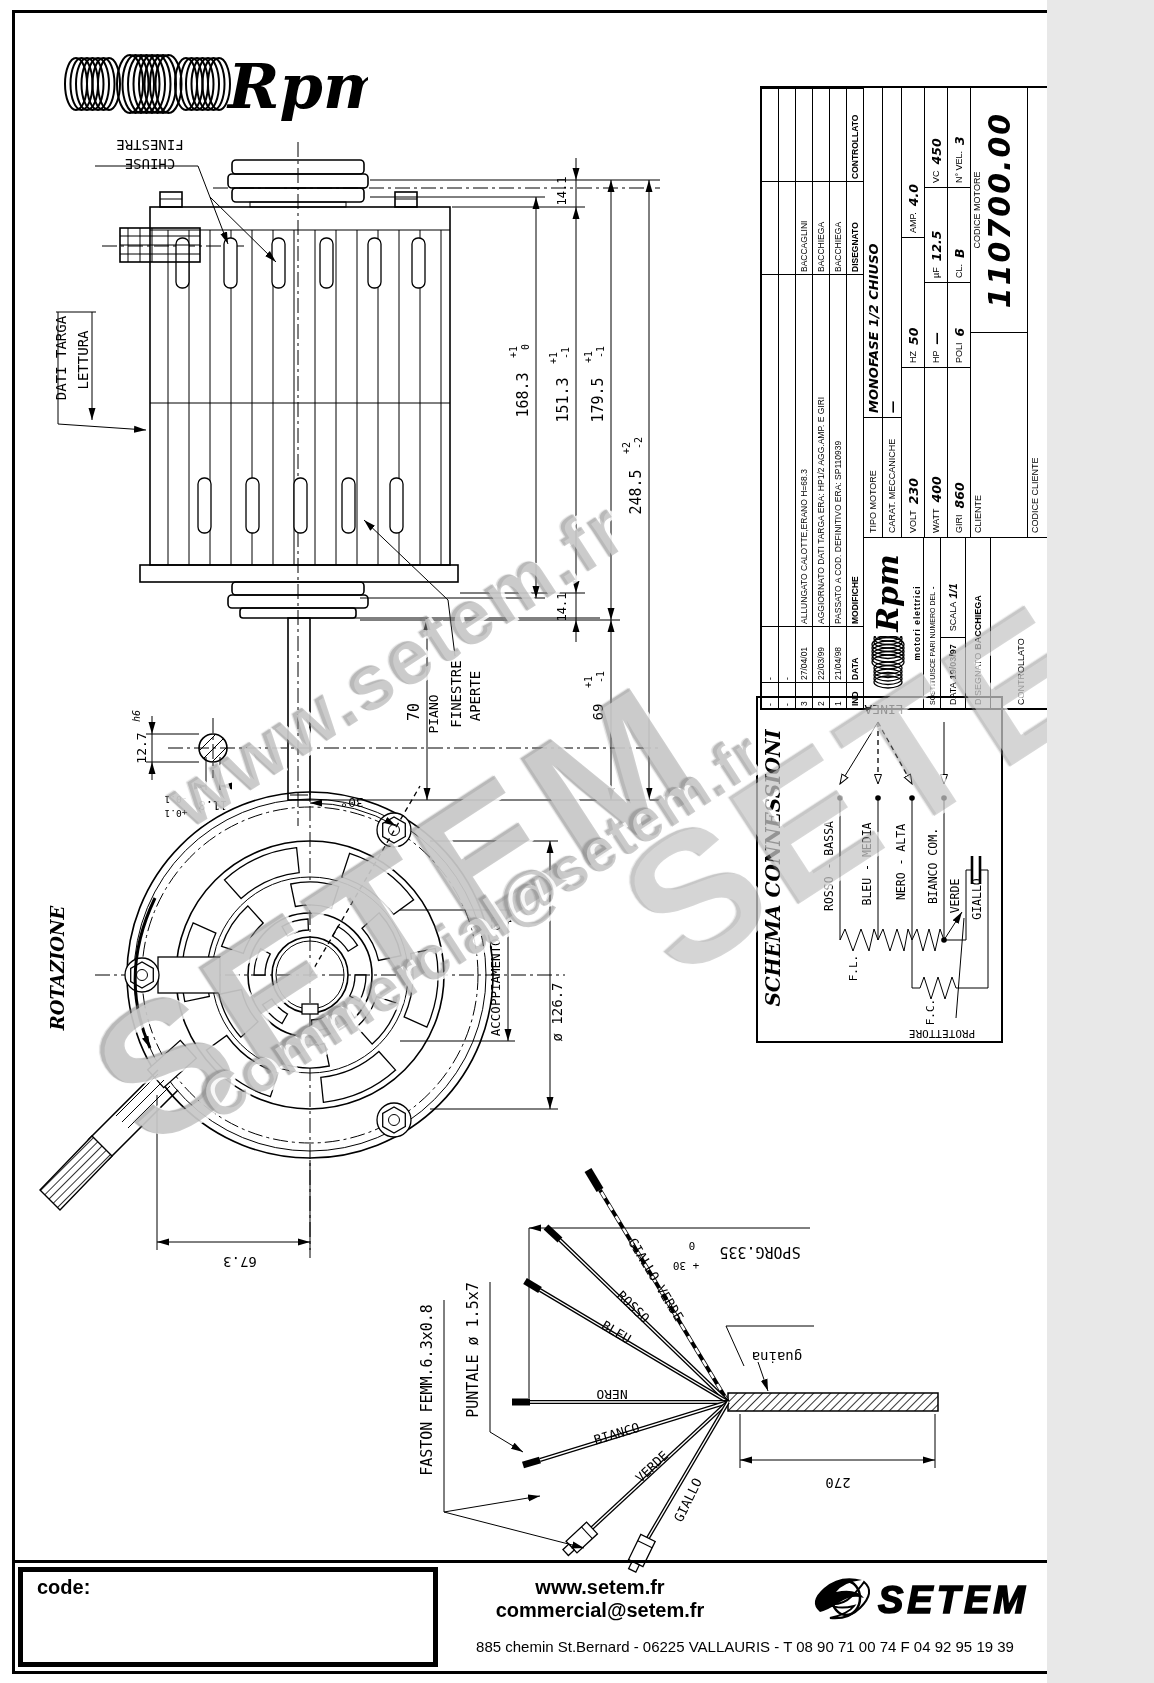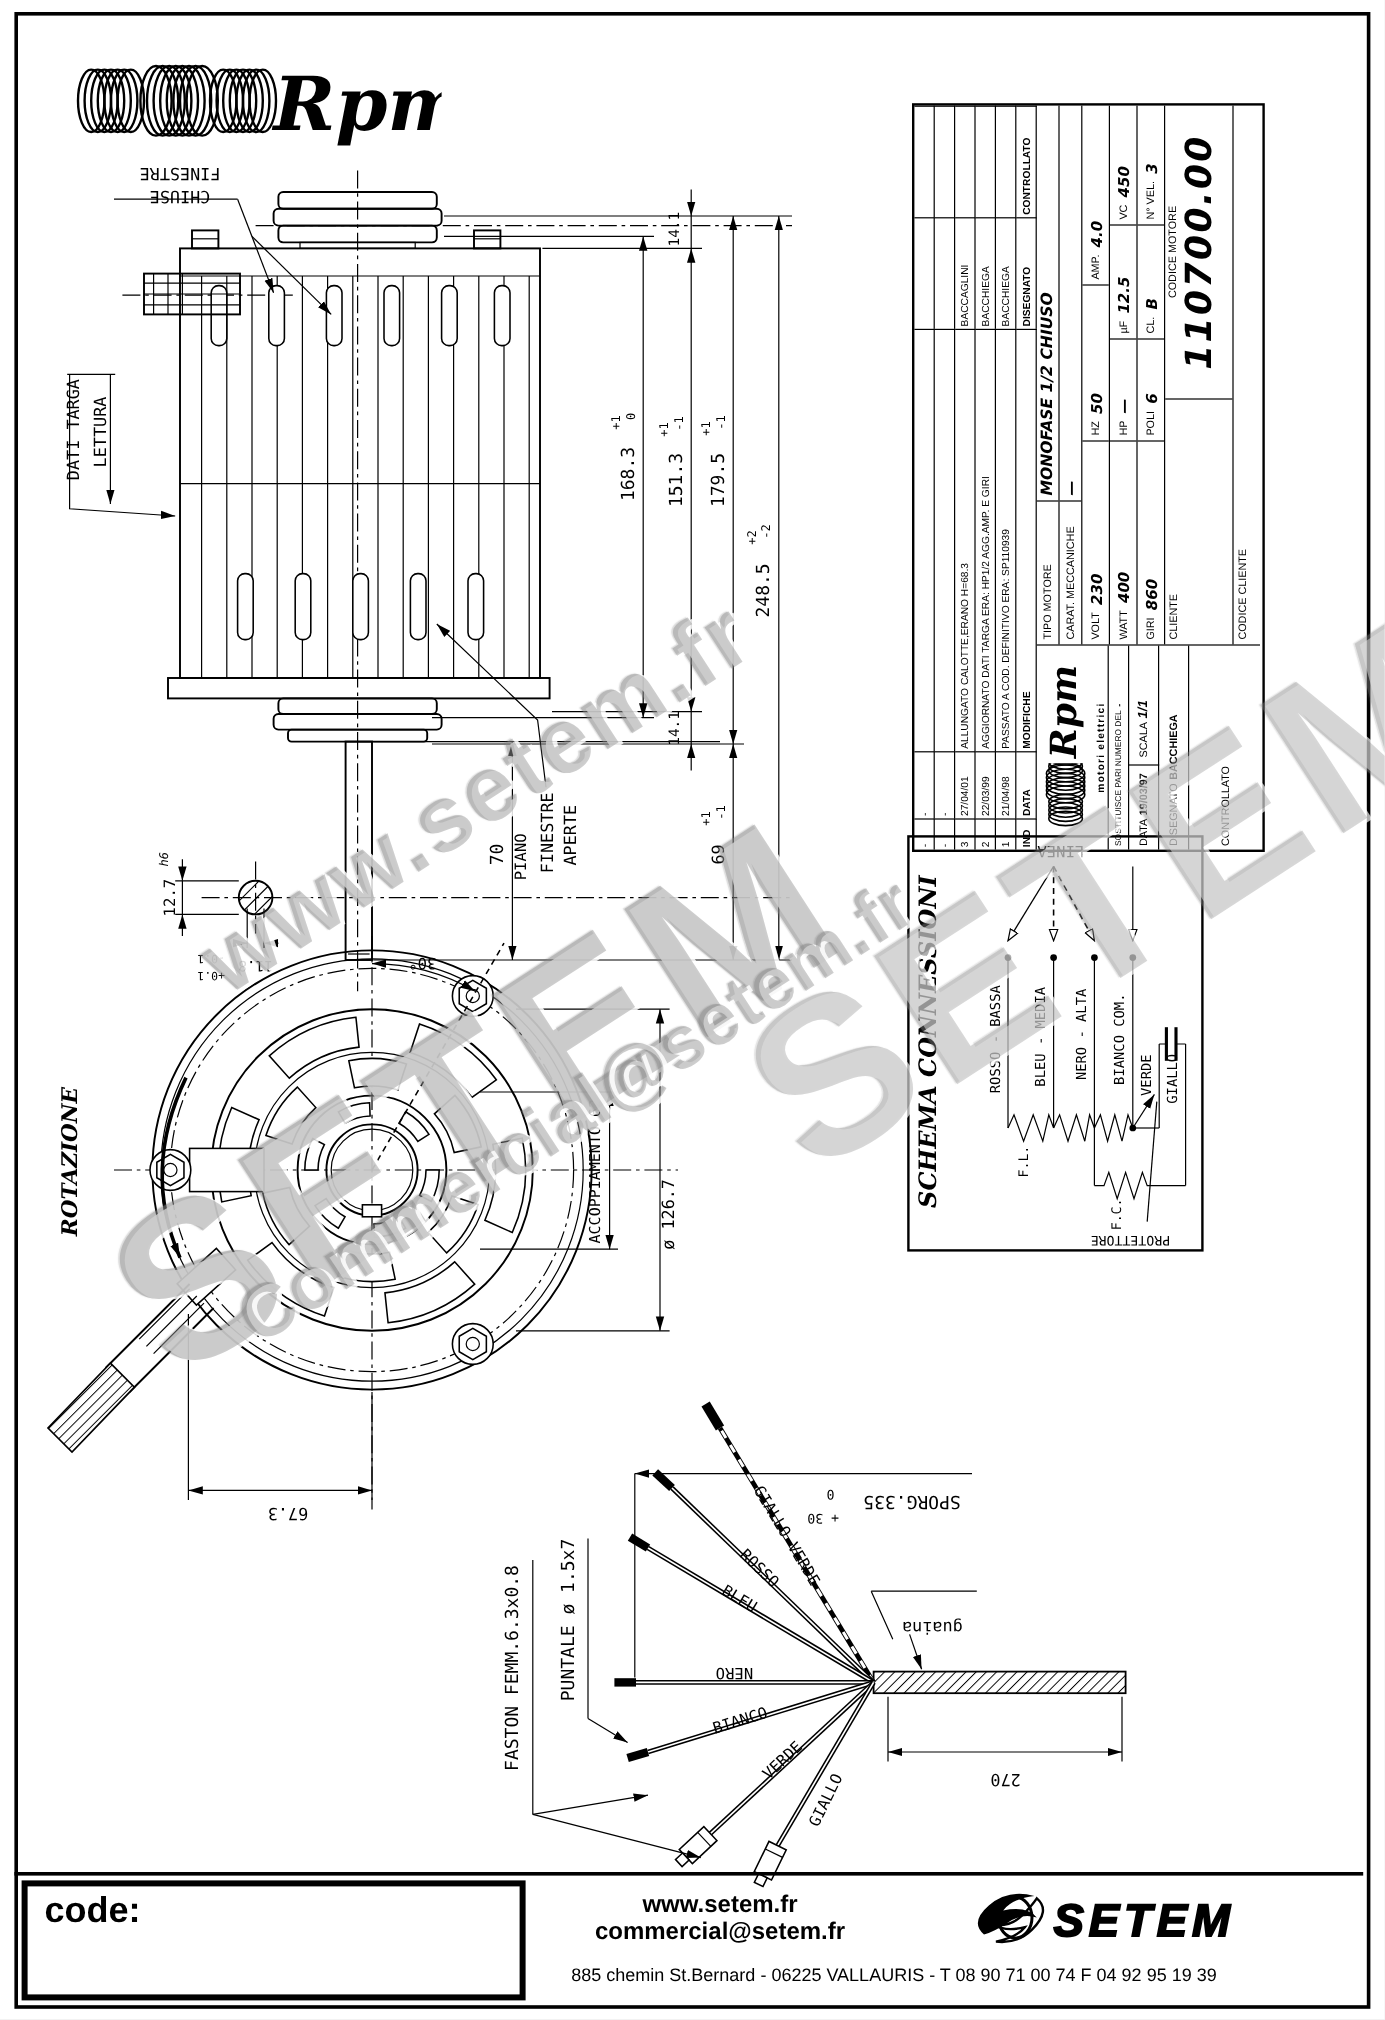--- a/index.html
+++ b/index.html
@@ -1,16 +1,16 @@
 <!DOCTYPE html>
 <html><head>
 <meta charset="utf-8">
 <style>
   html,body{margin:0;padding:0;background:#e8e8e8;}
-  .page{position:relative;width:1154px;height:1683px;background:#fff;overflow:hidden;
+  .page{position:relative;width:1047px;height:1683px;background:#fff;overflow:hidden;
         font-family:"Liberation Sans",sans-serif;color:#000;}
   .frame{position:absolute;left:12px;top:10px;width:1124px;height:1658px;border:3px solid #000;z-index:0;}
   svg text{fill:#000;}
   .t{font-family:"DejaVu Sans Mono",monospace;}
   .ts{font-family:"DejaVu Serif",serif;font-style:italic;font-weight:bold;}
   .ln{stroke:#000;fill:none;stroke-width:1.6;}
   .thin{stroke:#000;fill:none;stroke-width:1;}
   .dim{stroke:#000;fill:none;stroke-width:1;}
   .cl{stroke:#000;fill:none;stroke-width:1;stroke-dasharray:15 4 3 4;}
   .dash{stroke:#000;fill:none;stroke-width:1.3;stroke-dasharray:5 4;}
@@ -52,21 +52,21 @@
   .bigcode{font-size:30px;font-weight:bold;font-style:italic;font-family:"DejaVu Sans",sans-serif;
            text-align:center;letter-spacing:2px;}
   
   .wm{position:absolute;z-index:4;pointer-events:none;white-space:nowrap;font-weight:bold;
       color:rgba(138,138,138,.42);text-shadow:3px 3px 0 rgba(255,255,255,.85), -1px -1px 1px rgba(110,110,110,.25);
       transform-origin:0 0;font-family:"Liberation Sans",sans-serif;}
   
   .footline{position:absolute;left:12px;top:1560px;width:1124px;border-top:3px solid #000;z-index:2;}
   .codebox{position:absolute;left:18px;top:1567px;width:420px;height:100px;border:5px solid #000;
            background:#fff;z-index:5;box-sizing:border-box;}
-  .codebox .cl1{font-size:30px;font-weight:bold;margin:4px 0 0 14px;}
+  .codebox .cl1{font-size:20px;font-weight:bold;margin:4px 0 0 14px;}
   .codebox .cl2{font-size:54px;font-weight:bold;text-align:center;margin-top:-8px;letter-spacing:2px;}
   .contact{position:absolute;left:470px;top:1576px;width:260px;text-align:center;z-index:3;}
   .contact .w1{font-size:20px;font-weight:bold;}
   .addr{position:absolute;left:450px;top:1638px;width:590px;text-align:center;font-size:15px;z-index:3;}
   .setemlogo{position:absolute;left:800px;top:1568px;z-index:3;}
 </style>
 </head>
 <body>
 
 <div class="page">

